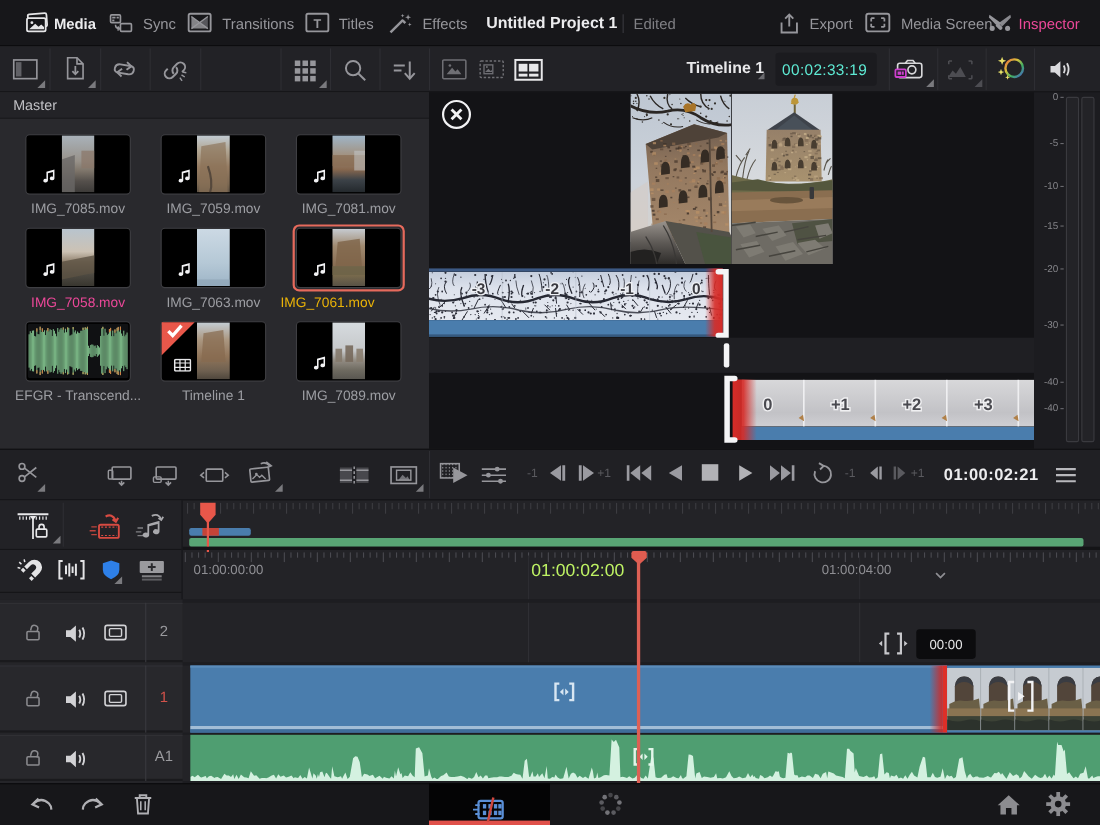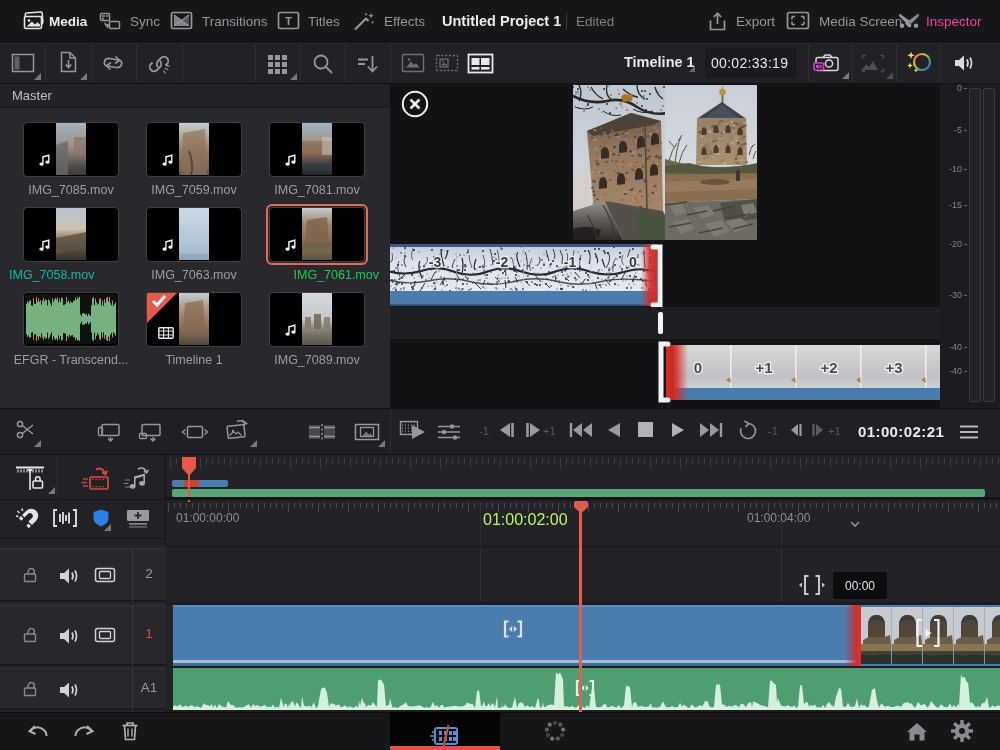--- a/index.html
+++ b/index.html
@@ -136,21 +136,21 @@
 <div class="ab" style="left:467px;top:53px"><svg width="27" height="21" viewBox="0 0 27 21" style="">
       <rect x="1.5" y="1.5" width="24" height="18" fill="none" stroke="#e8e8ea" stroke-width="1.8"></rect>
       <rect x="4.5" y="5" width="8" height="7" fill="#e8e8ea"></rect>
       <rect x="14" y="5" width="8.5" height="7" fill="#e8e8ea"></rect>
       <rect x="4.5" y="14" width="8" height="2.6" fill="#e8e8ea"></rect>
       <rect x="14" y="14" width="8.5" height="2.6" fill="#e8e8ea"></rect>
     </svg></div>
 <div class="ab" style="left:624px;top:54px;color:#e8e8ea;font-size:14.5px;font-weight:600">Timeline 1</div>
 <div style="position:absolute;left:689px;top:66px;width:0;height:0;border-left:6px solid transparent;border-bottom:6px solid #6a6a6f"></div>
 <div class="ab" style="left:705px;top:48px;width:92px;height:30px;background:#1b1b1f;border-radius:3px"></div>
-<div class="ab" style="left:711px;top:55px;color:#e5e5e5;font-size:14px;letter-spacing:.3px">00:02:33:19</div>
+<div class="ab" style="left:711px;top:55px;color:#5eead4;font-size:14px;letter-spacing:.3px">00:02:33:19</div>
 <div class="sep" style="left:808px;top:44px;height:38px"></div>
 <div class="sep" style="left:852px;top:44px;height:38px"></div>
 <div class="sep" style="left:896px;top:44px;height:38px"></div>
 <div class="sep" style="left:940px;top:44px;height:38px"></div>
 <div class="ab" style="left:812px;top:51px"><svg width="30" height="24" viewBox="0 0 30 24" style="">
       <rect x="4" y="6.5" width="22" height="13" rx="2" fill="none" stroke="#d8d8da" stroke-width="1.5"></rect>
       <path d="M11 6.5 l2-2.5 l5 0 l2 2.5" fill="none" stroke="#d8d8da" stroke-width="1.5"></path>
       <circle cx="17" cy="12.5" r="3.6" fill="none" stroke="#d8d8da" stroke-width="1.5"></circle>
       <rect x="2" y="12" width="9.5" height="7" rx="1" fill="#1f1f23" stroke="#cc3fcc" stroke-width="1.6"></rect>
       <rect x="4" y="14" width="3.4" height="3" fill="#cc3fcc"></rect>
@@ -254,21 +254,21 @@
           <stop offset="0.8" stop-color="#4e4a42"></stop>
           <stop offset="1" stop-color="#38362f"></stop>
         </linearGradient>
       </defs>
       <rect width="30" height="52" fill="url(#g25359)"></rect>
       <path d="M0 30 L30 24 L30 40 L0 46 Z" fill="#5c5244" opacity=".8"></path>
     </svg></div>
 <div class="ab" style="left:38px;top:238px"><svg width="14" height="15" viewBox="0 0 14 15" style="">
       <path d="M4.2 3.2 L11.5 1.2 L11.5 9.2 a2.1 1.6 0 1 1 -1.4 -1.5 L10.1 3.3 L5.6 4.6 L5.6 11.2 a2.1 1.6 0 1 1 -1.4 -1.5 Z" fill="#f2f2f4"></path>
     </svg></div>
-<div class="ab" style="left:9px;top:268px;width:124px;color:#14b8a6;font-size:12.5px;white-space:nowrap">IMG_7058.mov</div>
+<div class="ab" style="left:9px;top:268px;width:124px;text-align:center;color:#ec4899;font-size:12.5px;white-space:nowrap">IMG_7058.mov</div>
 <div class="ab" style="left:146px;top:207px;width:96px;height:55px;background:#000;border-radius:4px;border:1px solid #3f3f43;overflow:hidden"></div>
 <div class="ab" style="left:179px;top:208px;width:30px;height:52px;overflow:hidden"><svg width="30" height="52" viewBox="0 0 30 52">
       <defs>
         <linearGradient id="g89095" x1="0" y1="0" x2="0" y2="1">
           <stop offset="0" stop-color="#ccd9e4"></stop>
           <stop offset="0.6" stop-color="#b5c8d6"></stop>
           <stop offset="1" stop-color="#9db4c6"></stop>
         </linearGradient>
       </defs>
       <rect width="30" height="52" fill="url(#g89095)"></rect>
@@ -290,21 +290,21 @@
           <stop offset="1" stop-color="#585246"></stop>
         </linearGradient>
       </defs>
       <rect width="30" height="52" fill="url(#g83058)"></rect>
       <path d="M5 12 L25 9 L27 34 L3 34 Z" fill="#7e6449" opacity=".8"></path>
       <rect x="0" y="34" width="30" height="8" fill="#6e6448" opacity=".9"></rect>
     </svg></div>
 <div class="ab" style="left:284px;top:238px"><svg width="14" height="15" viewBox="0 0 14 15" style="">
       <path d="M4.2 3.2 L11.5 1.2 L11.5 9.2 a2.1 1.6 0 1 1 -1.4 -1.5 L10.1 3.3 L5.6 4.6 L5.6 11.2 a2.1 1.6 0 1 1 -1.4 -1.5 Z" fill="#f2f2f4"></path>
     </svg></div>
-<div class="ab" style="left:255px;top:268px;width:124px;text-align:right;color:#22c55e;font-size:12.5px;white-space:nowrap">IMG_7061.mov</div>
+<div class="ab" style="left:255px;top:268px;width:124px;text-align:left;color:#eab308;font-size:12.5px;white-space:nowrap">IMG_7061.mov</div>
 <div class="ab" style="left:23px;top:292px;width:96px;height:55px;background:#000;border-radius:4px;border:1px solid #3f3f43;overflow:hidden"></div>
 <div class="ab" style="left:25px;top:294px;width:92px;height:50px;border-radius:3px;overflow:hidden"><svg width="92" height="50" viewBox="0 0 92 50" style="">
       <rect width="92" height="50" fill="#101113"></rect>
       <rect x="1" y="9.9" width="1" height="30.3" fill="#76b181"></rect>
       <rect x="2" y="7.1" width="1" height="35.8" fill="#76b181"></rect>
       <rect x="3" y="8.7" width="1" height="32.7" fill="#76b181"></rect>
       <rect x="4" y="6.6" width="1" height="36.9" fill="#76b181"></rect>
       <rect x="5" y="6.4" width="1" height="37.3" fill="#76b181"></rect>
       <rect x="6" y="11.4" width="1" height="27.2" fill="#76b181"></rect>
       <rect x="7" y="11.9" width="1" height="26.2" fill="#76b181"></rect>

